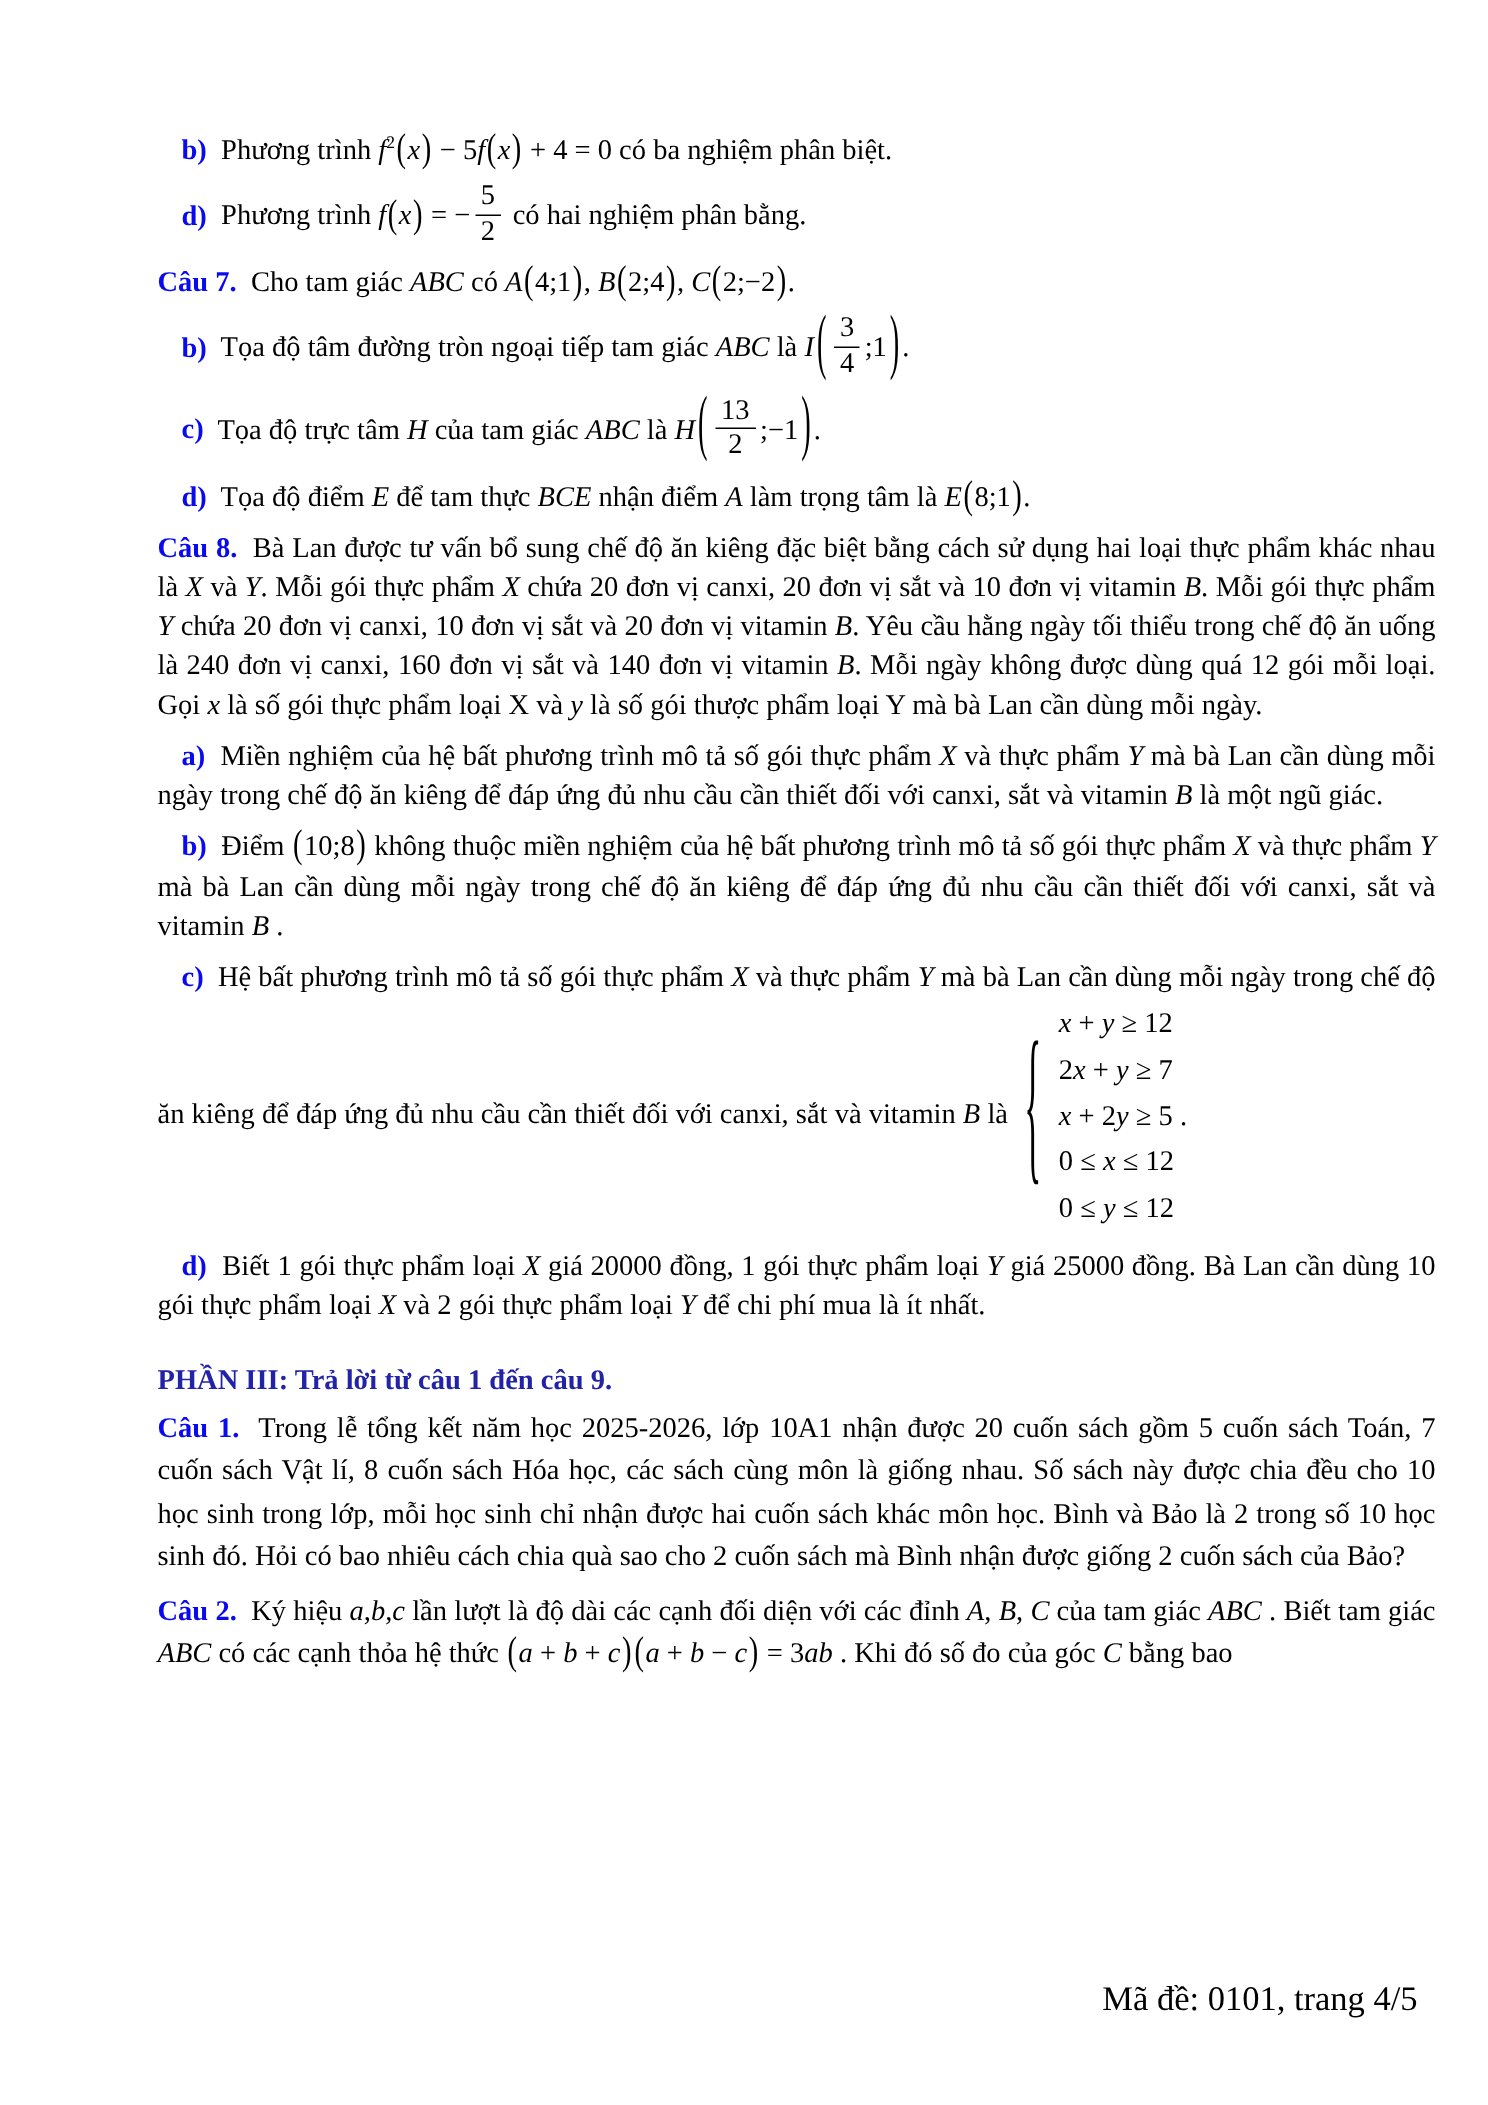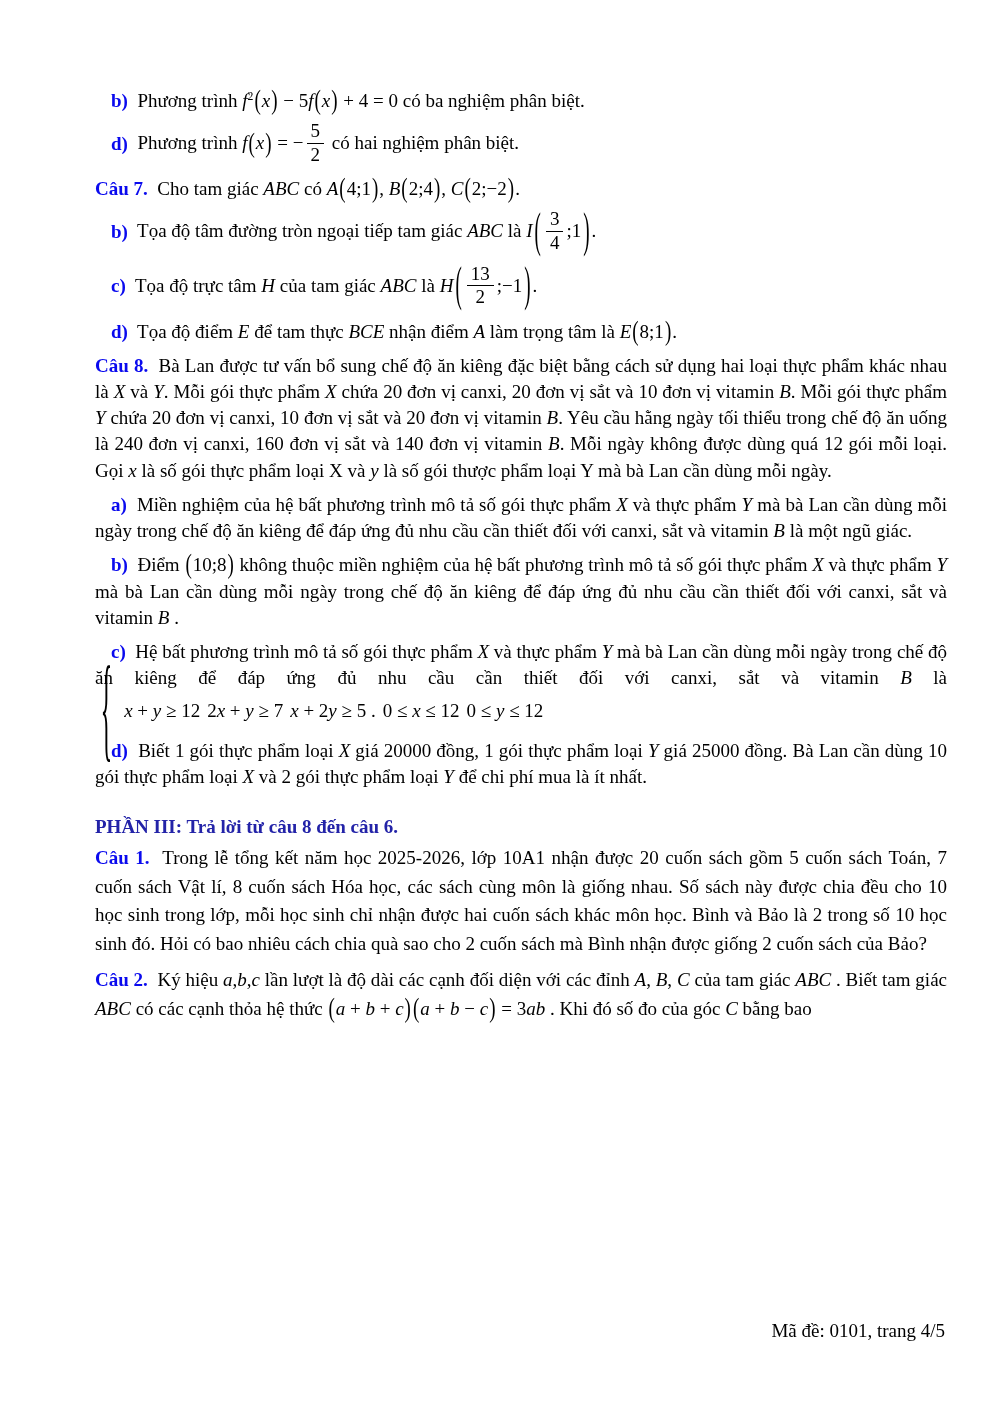--- a/index.html
+++ b/index.html
@@ -5,21 +5,21 @@
   * { margin:0; padding:0; box-sizing:border-box; }
   html,body { background:#ffffff; }
   body {
     position:relative;
     width:992px; height:1403px;
     font-family:"Liberation Serif", serif;
     font-size:19px; color:#000;
     overflow:hidden;
   }
   .content {
-    position:absolute; left:95px; top:88px; width:852px;
+    position:absolute; left:105px; top:88px; width:852px;
   }
   p.block { text-align:justify; line-height:1.38; margin:0 0 8px 0; }
   p.question { margin-top:4px; }
   p.heading  { margin-top:24px; margin-bottom:2px; }
   p.q-last   { line-height:1.5; }
   p.q-gap    { margin-top:8px; }
   .lbl { font-weight:bold; }
   .item > .lbl { margin-left:16px; }
   .mi { font-style:italic; }
   sup.msup { font-size:0.62em; line-height:0; }
@@ -30,51 +30,51 @@
   .frac .num { display:block; padding:0 4px 1px; border-bottom:1.2px solid #000; }
   .frac .den { display:block; padding-top:1px; }
   .sp  { display:inline-block; transform:scaleY(1.4); transform-origin:50% 55%; padding:0 1px; }
   .sp2 { display:inline-block; transform:scaleY(2.55); transform-origin:50% 50%;
          vertical-align:middle; padding:0 2px; position:relative; top:-2px; }
   .sys { display:inline-flex; align-items:center; vertical-align:middle; margin:6px 0 6px 2px; }
   .sys-brace {
     display:inline-block; transform:scale(1.25, 6.1); transform-origin:50% 50%;
     margin:0 13px 0 5px; font-weight:400;
   }
-  .sys-rows { display:inline-flex; flex-direction:row; gap:7px; text-align:left; }
+  .sys-rows { display:inline-flex; flex-direction:column; gap:7px; text-align:left; }
   .sys-row { line-height:1.25; white-space:nowrap; }
   .footer {
     position:absolute; right:47px; top:1320px;
-    font-size:19px; color:#000;
+    font-size:23px; color:#000;
   }
 </style>
 </head>
 <body>
 
 <div class="content" id="content">
     <p class="block item"><span class="lbl" style="color: rgb(10, 10, 238);">b)</span>&nbsp; <span>Phương trình </span><span class="mi">f</span><sup class="msup">2</sup><span class="sp">(</span><span class="mi">x</span><span class="sp">)</span><span> − 5</span><span class="mi">f</span><span class="sp">(</span><span class="mi">x</span><span class="sp">)</span><span> + 4 = 0  có ba nghiệm phân biệt.</span></p>
-    <p class="block item"><span class="lbl" style="color: rgb(10, 10, 238);">d)</span>&nbsp; <span>Phương trình </span><span class="mi">f</span><span class="sp">(</span><span class="mi">x</span><span class="sp">)</span><span> = −</span><span class="frac"><span class="num">5</span><span class="den">2</span></span><span> có hai nghiệm phân biệt.</span></p>
+    <p class="block item"><span class="lbl" style="color: rgb(10, 10, 238);">d)</span>&nbsp; <span>Phương trình </span><span class="mi">f</span><span class="sp">(</span><span class="mi">x</span><span class="sp">)</span><span> = −</span><span class="frac"><span class="num">5</span><span class="den">2</span></span><span> có hai nghiệm phân bằng.</span></p>
     <p class="block question"><span class="lbl" style="color: rgb(10, 10, 238);">Câu 7.</span>&nbsp; <span>Cho tam giác </span><span class="mi">ABC</span><span> có </span><span class="mi">A</span><span class="sp">(</span><span>4;1</span><span class="sp">)</span><span>, </span><span class="mi">B</span><span class="sp">(</span><span>2;4</span><span class="sp">)</span><span>, </span><span class="mi">C</span><span class="sp">(</span><span>2;−2</span><span class="sp">)</span><span>.</span></p>
     <p class="block item"><span class="lbl" style="color: rgb(10, 10, 238);">b)</span>&nbsp; <span>Tọa độ tâm đường tròn ngoại tiếp tam giác </span><span class="mi">ABC</span><span> là </span><span class="mi">I</span><span class="sp2">(</span><span class="frac"><span class="num">3</span><span class="den">4</span></span><span>;1</span><span class="sp2">)</span><span>.</span></p>
     <p class="block item"><span class="lbl" style="color: rgb(10, 10, 238);">c)</span>&nbsp; <span>Tọa độ trực tâm </span><span class="mi">H</span><span> của tam giác </span><span class="mi">ABC</span><span> là </span><span class="mi">H</span><span class="sp2">(</span><span class="frac"><span class="num">13</span><span class="den">2</span></span><span>;−1</span><span class="sp2">)</span><span>.</span></p>
     <p class="block item"><span class="lbl" style="color: rgb(10, 10, 238);">d)</span>&nbsp; <span>Tọa độ điểm </span><span class="mi">E</span><span> để tam thực </span><span class="mi">BCE</span><span> nhận điểm </span><span class="mi">A</span><span> làm trọng tâm là </span><span class="mi">E</span><span class="sp">(</span><span>8;1</span><span class="sp">)</span><span>.</span></p>
     <p class="block question"><span class="lbl" style="color: rgb(10, 10, 238);">Câu 8.</span>&nbsp; <span>Bà Lan được tư vấn bổ sung chế độ ăn kiêng đặc biệt bằng cách sử dụng hai loại thực phẩm khác nhau là </span><span class="mi">X</span><span> và </span><span class="mi">Y</span><span>. Mỗi gói thực phẩm </span><span class="mi">X</span><span> chứa 20 đơn vị canxi, 20 đơn vị sắt và 10 đơn vị vitamin </span><span class="mi">B</span><span>. Mỗi gói thực phẩm </span><span class="mi">Y</span><span> chứa 20 đơn vị canxi, 10 đơn vị sắt và 20 đơn vị vitamin </span><span class="mi">B</span><span>. Yêu cầu hằng ngày tối thiểu trong chế độ ăn uống là 240 đơn vị canxi, 160 đơn vị sắt và 140 đơn vị vitamin </span><span class="mi">B</span><span>. Mỗi ngày không được dùng quá 12 gói mỗi loại. Gọi </span><span class="mi">x</span><span> là số gói thực phẩm loại X và </span><span class="mi">y</span><span> là số gói thược phẩm loại Y mà bà Lan cần dùng mỗi ngày.</span></p>
     <p class="block item"><span class="lbl" style="color: rgb(10, 10, 238);">a)</span>&nbsp; <span>Miền nghiệm của hệ bất phương trình mô tả số gói thực phẩm </span><span class="mi">X</span><span> và thực phẩm </span><span class="mi">Y</span><span> mà bà Lan cần dùng mỗi ngày trong chế độ ăn kiêng để đáp ứng đủ nhu cầu cần thiết đối với canxi, sắt và vitamin </span><span class="mi">B</span><span> là một ngũ giác.</span></p>
     <p class="block item"><span class="lbl" style="color: rgb(10, 10, 238);">b)</span>&nbsp; <span>Điểm </span><span class="sp">(</span><span>10;8</span><span class="sp">)</span><span> không thuộc miền nghiệm của hệ bất phương trình mô tả số gói thực phẩm </span><span class="mi">X</span><span> và thực phẩm </span><span class="mi">Y</span><span> mà bà Lan cần dùng mỗi ngày trong chế độ ăn kiêng để đáp ứng đủ nhu cầu cần thiết đối với canxi, sắt và vitamin </span><span class="mi">B</span><span> .</span></p>
     <p class="block item"><span class="lbl" style="color: rgb(10, 10, 238);">c)</span>&nbsp; <span>Hệ bất phương trình mô tả số gói thực phẩm </span><span class="mi">X</span><span> và thực phẩm </span><span class="mi">Y</span><span> mà bà Lan cần dùng mỗi ngày trong chế độ ăn kiêng để đáp ứng đủ nhu cầu cần thiết đối với canxi, sắt và vitamin </span><span class="mi">B</span><span> là </span><span class="sys">
         <span class="sys-brace">{</span>
         <span class="sys-rows">
           <span class="sys-row"><span class="mi">x</span><span> + </span><span class="mi">y</span><span> ≥ 12</span></span>
           <span class="sys-row"><span>2</span><span class="mi">x</span><span> + </span><span class="mi">y</span><span> ≥ 7</span></span>
           <span class="sys-row"><span class="mi">x</span><span> + 2</span><span class="mi">y</span><span> ≥ 5 .</span></span>
           <span class="sys-row"><span>0 ≤ </span><span class="mi">x</span><span> ≤ 12</span></span>
           <span class="sys-row"><span>0 ≤ </span><span class="mi">y</span><span> ≤ 12</span></span>
         </span>
       </span></p>
     <p class="block item"><span class="lbl" style="color: rgb(10, 10, 238);">d)</span>&nbsp; <span>Biết 1 gói thực phẩm loại </span><span class="mi">X</span><span> giá 20000 đồng, 1 gói thực phẩm loại </span><span class="mi">Y</span><span> giá 25000 đồng. Bà Lan cần dùng 10 gói thực phẩm loại </span><span class="mi">X</span><span> và 2 gói thực phẩm loại </span><span class="mi">Y</span><span> để chi phí mua là ít nhất.</span></p>
-    <p class="block heading lbl" style="color: rgb(35, 35, 168);"><span>PHẦN III: Trả lời từ câu 8 đến câu 6.</span></p>
+    <p class="block heading lbl" style="color: rgb(35, 35, 168);"><span>PHẦN III: Trả lời từ câu 1 đến câu 9.</span></p>
     <p class="block question q-last"><span class="lbl" style="color: rgb(10, 10, 238);">Câu 1.</span>&nbsp; <span>Trong lễ tổng kết năm học 2025-2026, lớp 10A1 nhận được 20 cuốn sách gồm 5 cuốn sách Toán, 7 cuốn sách Vật lí, 8 cuốn sách Hóa học, các sách cùng môn là giống nhau. Số sách này được chia đều cho 10 học sinh trong lớp, mỗi học sinh chỉ nhận được hai cuốn sách khác môn học. Bình và Bảo là 2 trong số 10 học sinh đó. Hỏi có bao nhiêu cách chia quà sao cho 2 cuốn sách mà Bình nhận được giống 2 cuốn sách của Bảo?</span></p>
     <p class="block question q-last q-gap"><span class="lbl" style="color: rgb(10, 10, 238);">Câu 2.</span>&nbsp; <span>Ký hiệu </span><span class="mi">a</span><span>,</span><span class="mi">b</span><span>,</span><span class="mi">c</span><span> lần lượt là độ dài các cạnh đối diện với các đỉnh </span><span class="mi">A</span><span>, </span><span class="mi">B</span><span>, </span><span class="mi">C</span><span> của tam giác </span><span class="mi">ABC</span><span> . Biết tam giác </span><span class="mi">ABC</span><span> có các cạnh thỏa hệ thức </span><span class="sp">(</span><span class="mi">a</span><span> + </span><span class="mi">b</span><span> + </span><span class="mi">c</span><span class="sp">)</span><span class="sp">(</span><span class="mi">a</span><span> + </span><span class="mi">b</span><span> − </span><span class="mi">c</span><span class="sp">)</span><span> = 3</span><span class="mi">ab</span><span> . Khi đó số đo của góc </span><span class="mi">C</span><span> bằng bao</span></p>
   </div>
 
 <div class="footer">
   <span>Mã đề: 0101, trang 4/5</span>
 </div>
 
 </body></html>

